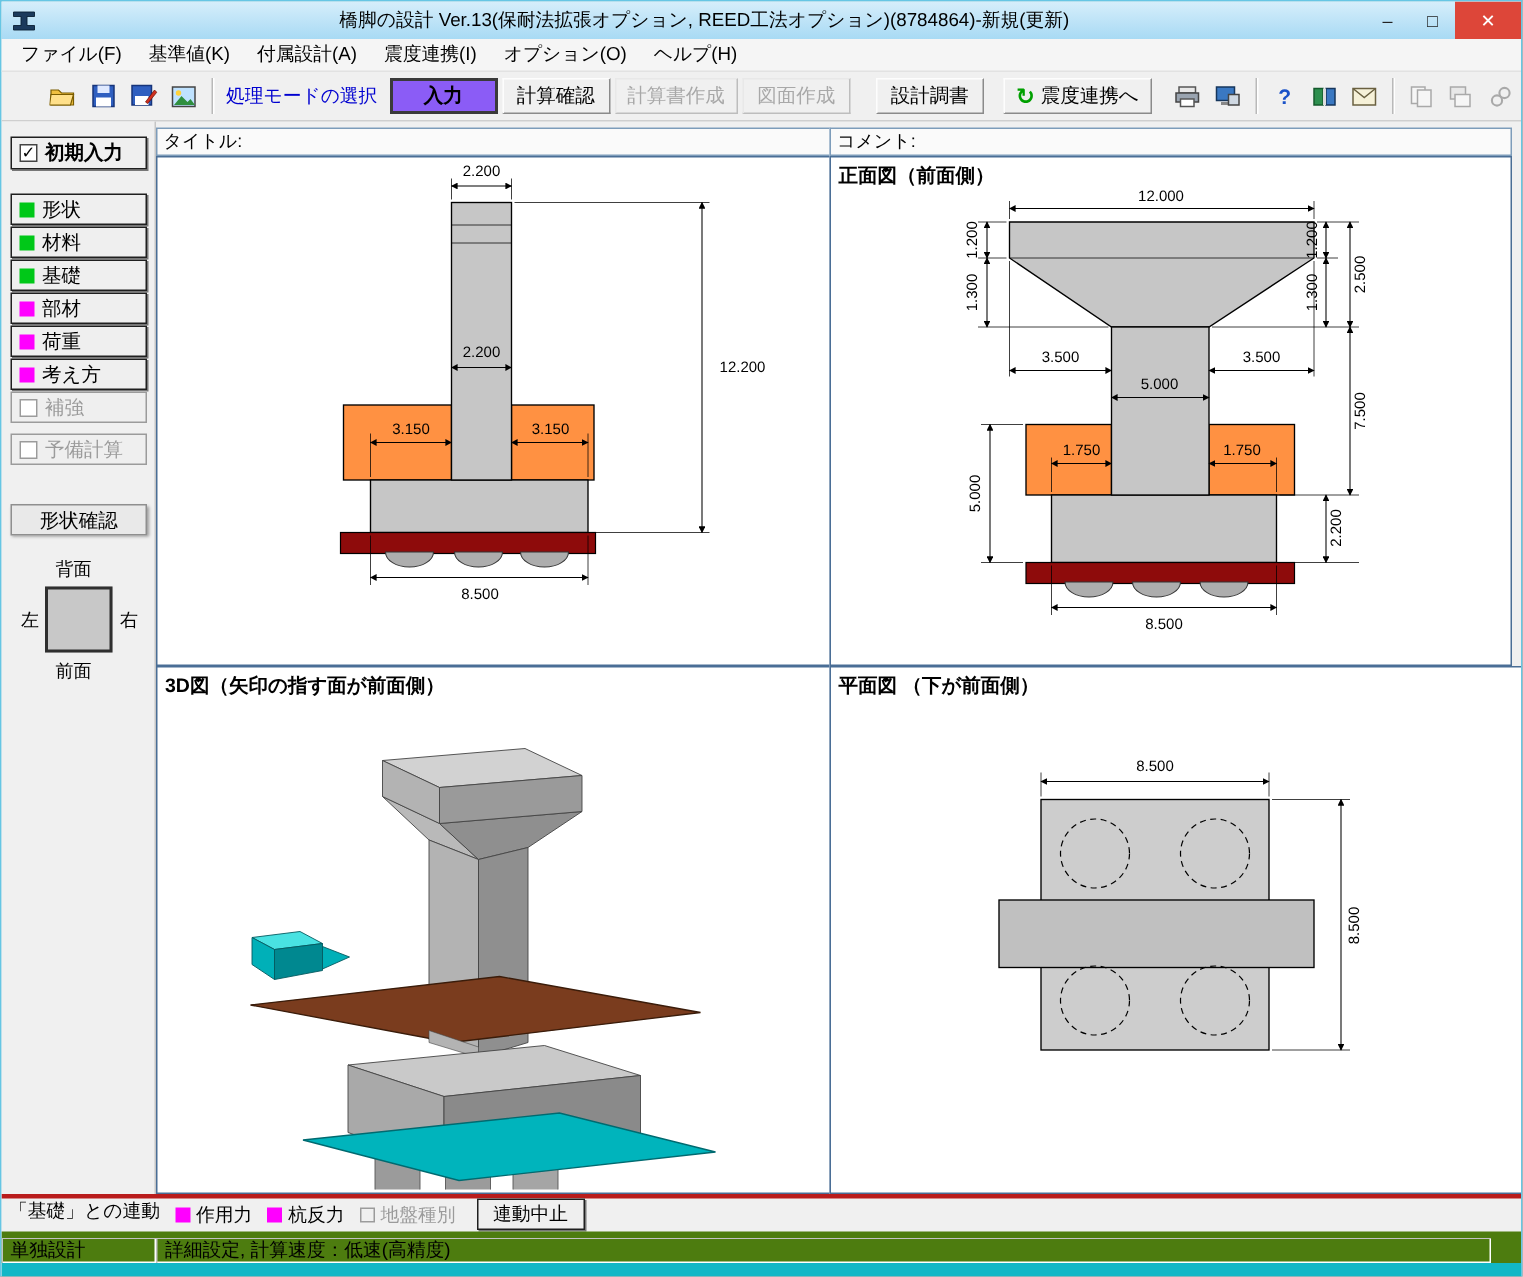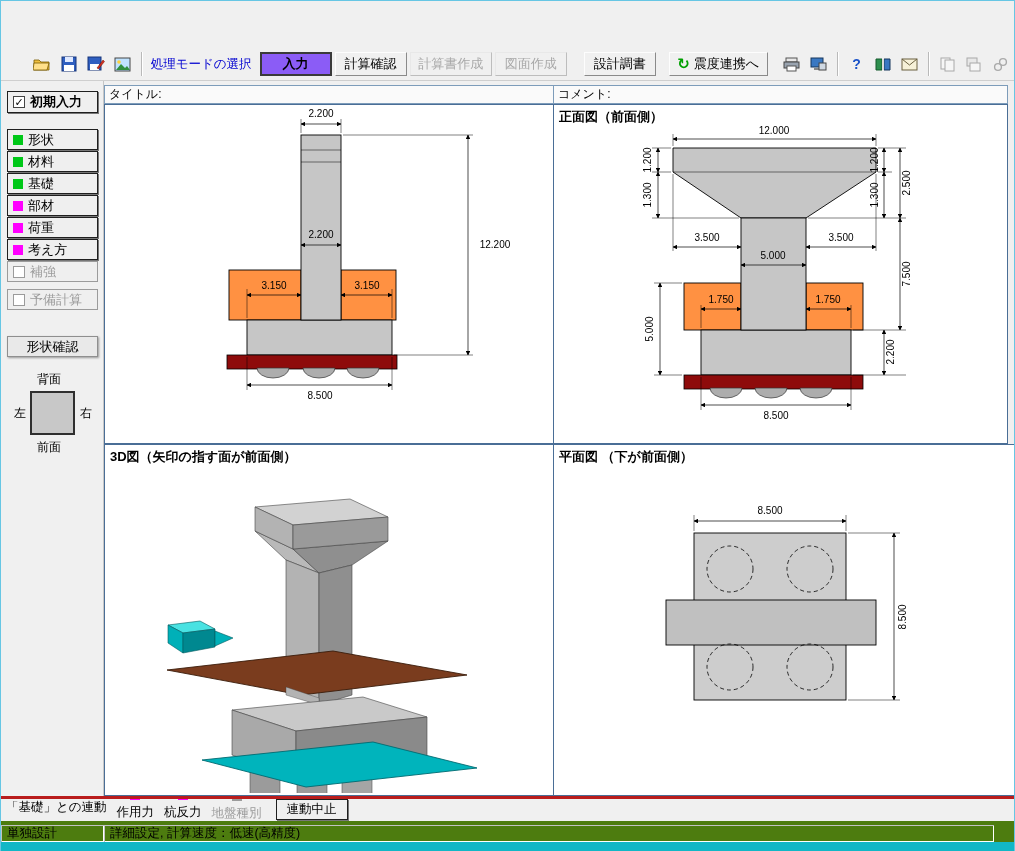--- a/index.html
+++ b/index.html
@@ -74,21 +74,21 @@
   #panel-plan  { left:552px; top:443px; width:544px; height:352px; }
   .panel-title { font-size:13px; font-weight:bold; color:#000; padding:3px 5px 0 5px; height:20px; }
   .panel svg.draw { display:block; }
   .dt { font-size:10px; fill:#000; text-anchor:middle; }
   .xline { stroke:#000; stroke-width:0.5; }
   .dline { stroke:#000; stroke-width:0.7; }
 
   
   .linkbar { position:absolute; top:795px; left:0; width:100%; height:25px; background:#f0f0f0;
     border-top:3px solid #b91c1c; display:flex; font-size:12.5px; padding-left:5px; }
-  .legend { display:flex; align-items:center; gap:4px; margin-left:10px;flex-direction:column; }
+  .legend { display:flex; align-items:center; gap:4px; margin-left:10px; }
   .legend .sq { width:10px; height:10px; }
   .legend.off { color:#9b9b9b; }
   .legend.off .sq { background:#f0f0f0; border:1px solid #9b9b9b; }
   .link-cancel { margin-left:14px; height:21px; padding:0 10px; display:flex; align-items:center;
     background:#efefef; border:1px solid #1f1f1f; box-shadow:1px 1px 0 #777; font-size:12.5px; }
   .statusbar { position:absolute; top:820px; left:0; width:100%; height:21px; background:#4d7c0f;
     display:flex; font-size:12.5px; align-items:flex-end; }
   .sb-cell { display:flex; align-items:center; padding-left:6px;
     box-shadow:inset 1px 1px 0 #c2c2c2, inset -1px -1px 0 #fff; }
   .sb-cell.c1 { width:103px; }
@@ -101,21 +101,40 @@
 <svg width="0" height="0" style="position:absolute" aria-hidden="true">
   <defs>
     <marker id="mA" viewBox="0 0 10 10" refX="9" refY="5" markerWidth="6.5" markerHeight="6.5" orient="auto-start-reverse">
       <path d="M0,0 L10,5 L0,10 z" fill="#000"></path>
     </marker>
   </defs>
 </svg>
 
 <div class="window">
 
-
+  <div class="titlebar">
+    <svg class="app-icon" viewBox="0 0 18 16">
+      <path d="M2,2 h14 v3 h-5 v6 h5 v3 h-14 v-3 h5 v-6 h-5 z" fill="#1b3a5c" stroke="#0a1f33" stroke-width="0.6"></path>
+    </svg>
+    <div class="title-text">橋脚の設計 Ver.13(保耐法拡張オプション, REED工法オプション)(8784864)-新規(更新)</div>
+    <div class="win-btns">
+      <div class="win-btn">–</div>
+      <div class="win-btn">□</div>
+      <div class="win-btn close">✕</div>
+    </div>
+  </div>
+
+  <div class="menubar">
+    <div class="menu-item">ファイル(F)</div>
+    <div class="menu-item">基準値(K)</div>
+    <div class="menu-item">付属設計(A)</div>
+    <div class="menu-item">震度連携(I)</div>
+    <div class="menu-item">オプション(O)</div>
+    <div class="menu-item">ヘルプ(H)</div>
+  </div>
 
   <div class="toolbar">
     <div class="tb-icon">
       <svg width="18" height="16" viewBox="0 0 18 16">
           <path d="M1,4 h5 l2,2 h8 v8 h-15 z" fill="#f0c040" stroke="#7a5c00" stroke-width="0.8"></path>
           <path d="M1,7 h15 l-2,7 h-14 z" fill="#ffe08a" stroke="#7a5c00" stroke-width="0.8"></path>
         </svg>
     </div>
     <div class="tb-icon">
       <svg width="16" height="16" viewBox="0 0 16 16">

